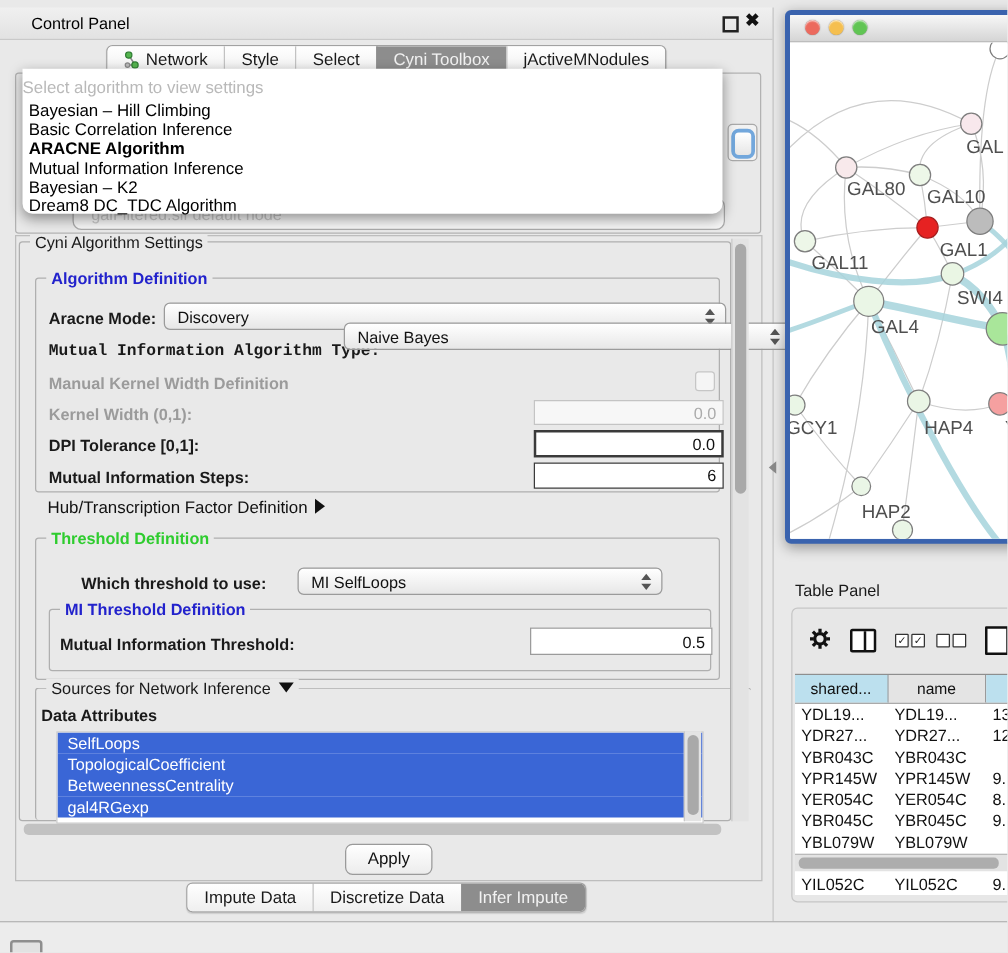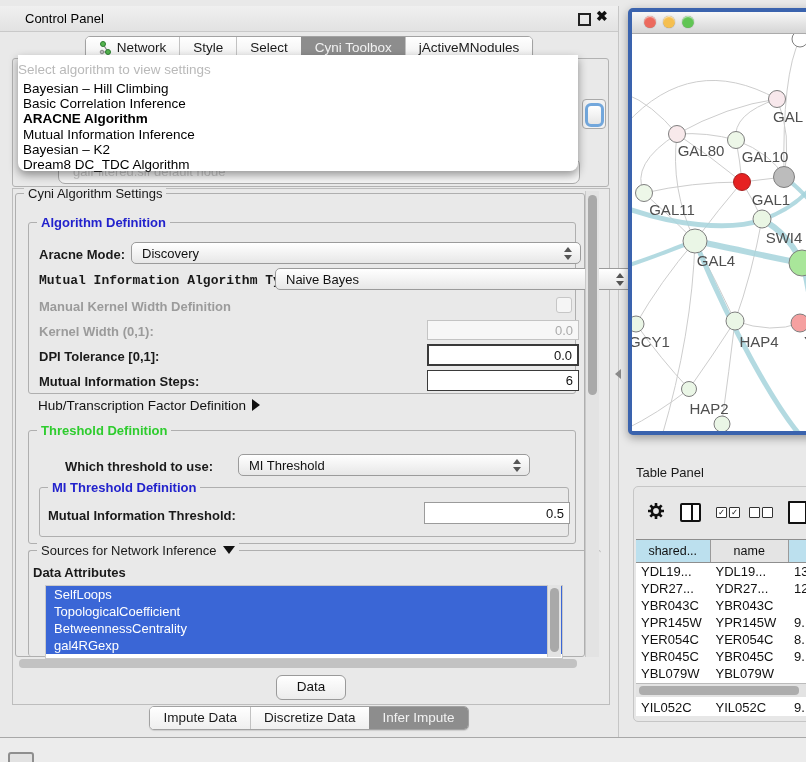--- a/index.html
+++ b/index.html
@@ -150,21 +150,21 @@
       <span class="legend plain">Cyni Algorithm Settings</span>
 
       <div class="group" style="left:12px;top:28px;width:546px;height:170px;">
         <span class="legend blue">Algorithm Definition</span>
         <span class="lbl" style="left:10px;top:24px;">Aracne Mode:</span>
         <div class="combo" style="left:102px;top:19px;width:450px;height:22px;">
           <span class="ctext">Discovery</span>
             <span class="spin"></span>
         </div>
         <span class="lbl" style="left:10px;top:50px;font-family:Liberation Mono, monospace;">Mutual Information Algorithm Type:</span>
-        <div class="combo" style="left:246px;top:45px;width:358px;height:22px;">
+        <div class="combo" style="left:246px;top:35px;width:358px;height:22px;">
           <span class="ctext">Naive Bayes</span>
             <span class="spin"></span>
         </div>
         <span class="lbl disabled" style="left:10px;top:76px;">Manual Kernel Width Definition</span>
         <div class="checkbox" style="left:527px;top:74px;"></div>
         <span class="lbl disabled" style="left:10px;top:101px;">Kernel Width (0,1):</span>
         <input class="field disabled" style="left: 398px; top: 97px; width: 152px; height: 20px;" readonly="" value="0.0">
         <span class="lbl" style="left:10px;top:126px;">DPI Tolerance [0,1]:</span>
         <input class="field dark" style="left: 398px; top: 121px; width: 152px; height: 22px;" value="0.0">
         <span class="lbl" style="left:10px;top:151px;">Mutual Information Steps:</span>
@@ -172,21 +172,21 @@
       </div>
 
       <div class="abs" style="left:22px;top:204px;font-size:13.5px;color:#111;">
         <span>Hub/Transcription Factor Definition</span><span class="tri-right"></span>
       </div>
 
       <div class="group" style="left:12px;top:236px;width:546px;height:112px;">
         <span class="legend green">Threshold Definition</span>
         <span class="lbl" style="left:36px;top:28px;">Which threshold to use:</span>
         <div class="combo" style="left:209px;top:23px;width:292px;height:22px;">
-          <span class="ctext">MI Threshold</span>
+          <span class="ctext">MI SelfLoops</span>
             <span class="spin"></span>
         </div>
         <div class="group" style="left:10px;top:56px;width:528px;height:48px;">
           <span class="legend blue">MI Threshold Definition</span>
           <span class="lbl" style="left:8px;top:20px;">Mutual Information Threshold:</span>
           <input class="field" style="left: 384px; top: 14px; width: 146px; height: 22px;" value="0.5">
         </div>
       </div>
 
       <div class="group" style="left:12px;top:356px;width:572px;height:105px;border-bottom:none;border-right:none;">
@@ -203,21 +203,21 @@
           </div>
       </div>
     </div>
 
     <div class="vscroll" style="left:572px;top:2px;height:466px;">
         <div class="vthumb" style="top:4px;height:200px;"></div>
       </div>
 
     <div class="hscroll-thumb" style="left:6px;top:470px;width:558px;height:9px;"></div>
 
-    <div class="apply-btn" style="left:263px;top:486px;">Data</div>
+    <div class="apply-btn" style="left:263px;top:486px;">Apply</div>
   </div>
 
   <div class="abs seg-wrap-bottom">
       <div class="seg">
         <div class="seg-tab">Impute Data</div>
         <div class="seg-tab">Discretize Data</div>
         <div class="seg-tab selected">Infer Impute</div>
       </div>
     </div>
 

